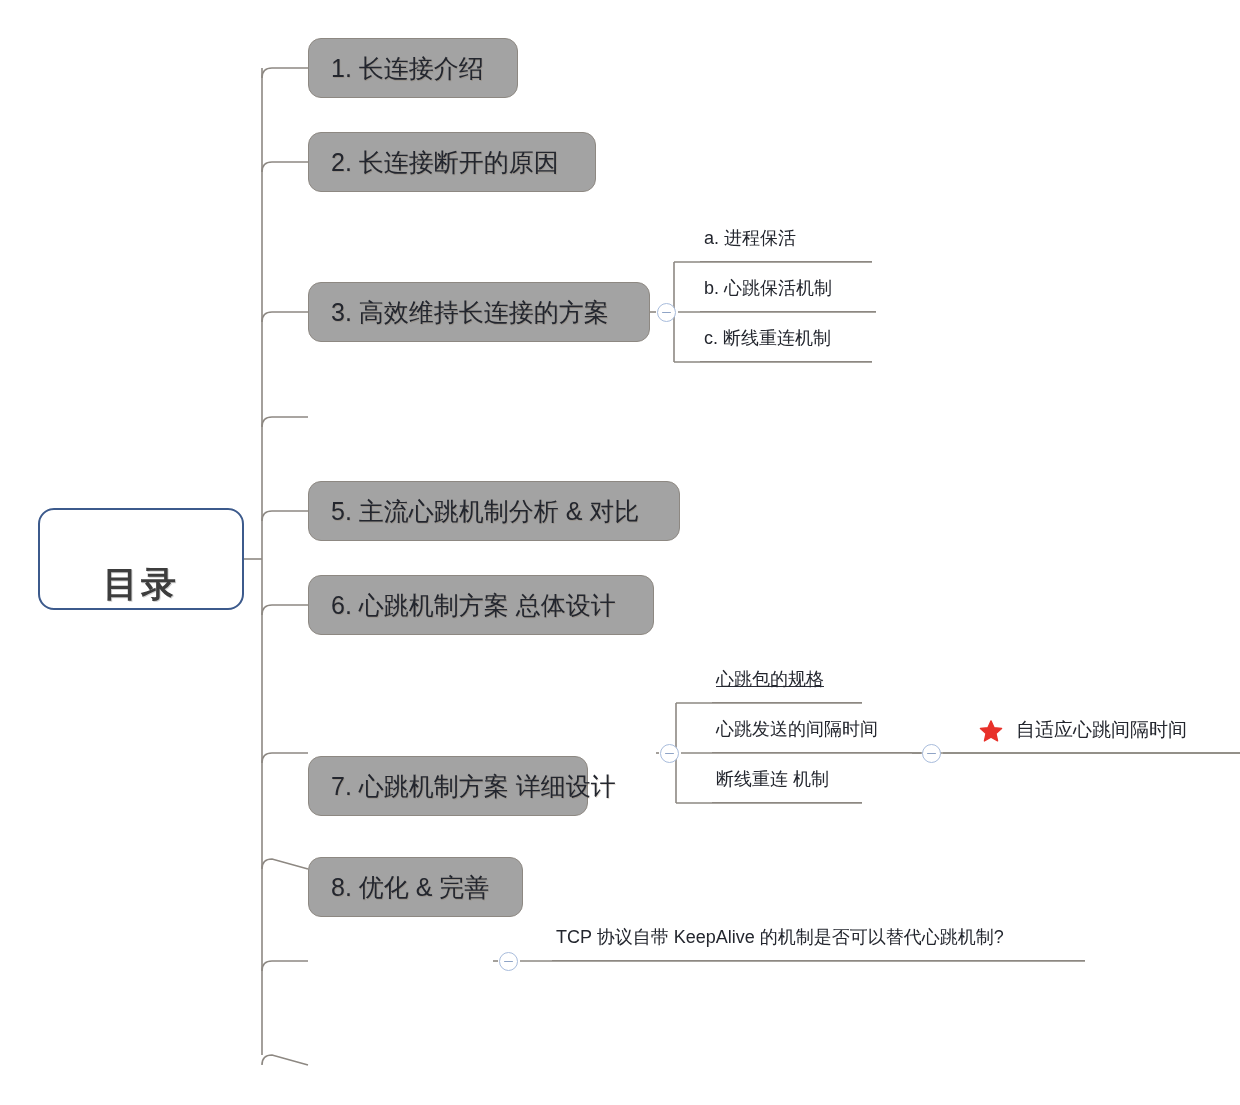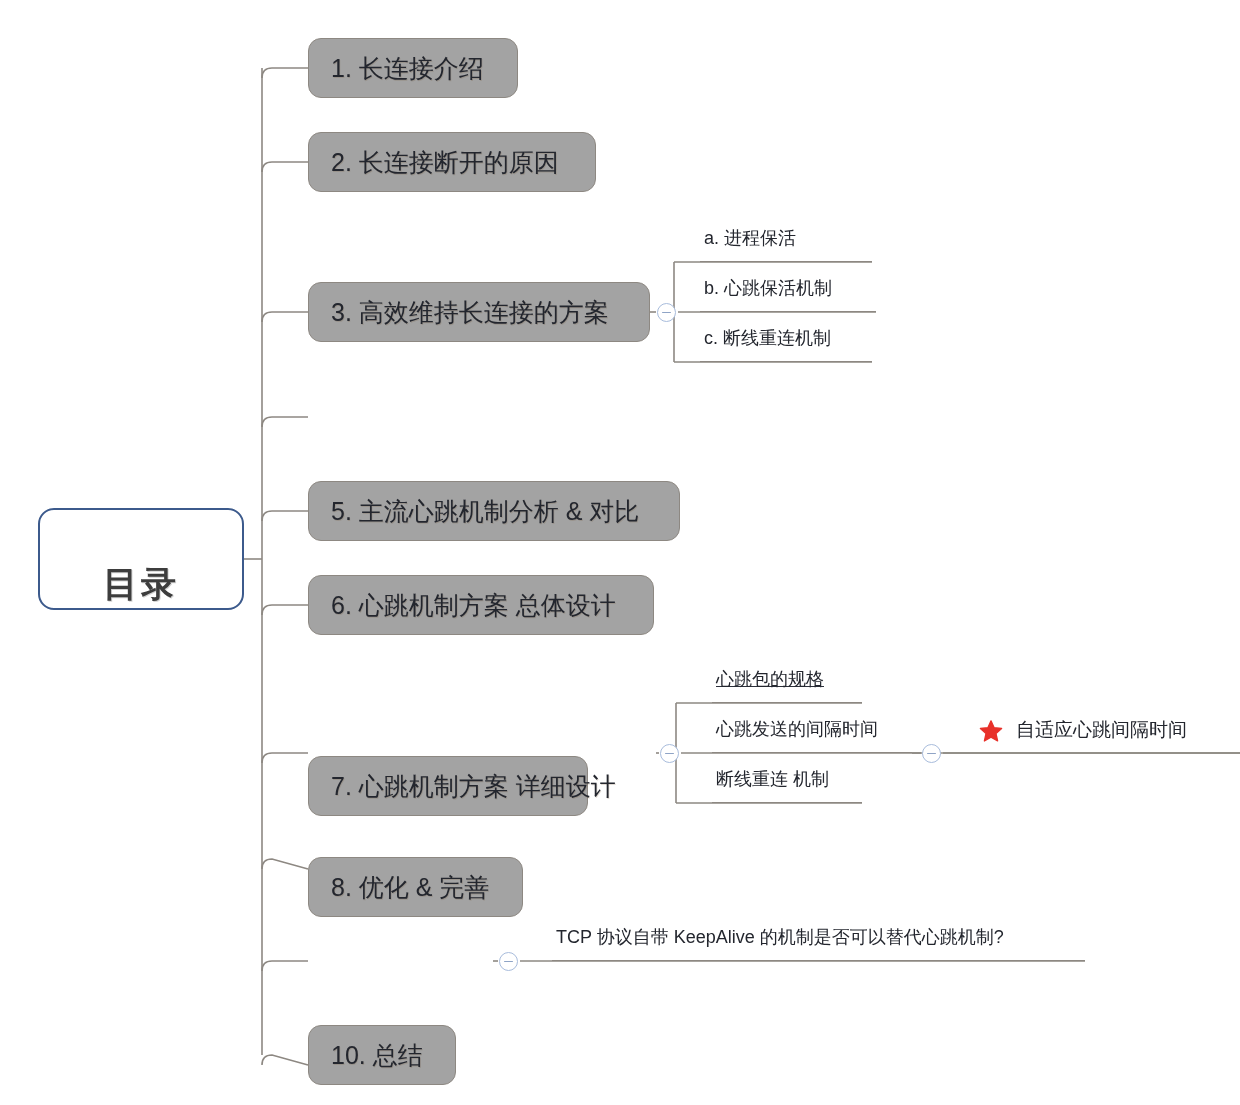--- a/index.html
+++ b/index.html
@@ -190,23 +190,20 @@
 
   <div class="branch-node" style="left:308px; top:732px; width:280px; height:60px;margin-top:24px;">
     <span class="branch-label">7. 心跳机制方案 详细设计</span>
   </div>
 
   <div class="branch-node" style="left:308px; top:829px; width:215px; height:60px;margin-top:28px;">
     <span class="branch-label">8. 优化 &amp; 完善</span>
   </div>
 
 
-  <div class="branch-node" style="left:308px; top:1025px; width:148px; height:60px;">
-    <span class="branch-label">10. 总结</span>
-  </div>
 
   <div class="sub-node" style="left:700px; top:228px; width:172px; height:34px;">
     <span class="sub-label">a. 进程保活</span>
   </div>
 
   <div class="sub-node" style="left:700px; top:278px; width:176px; height:34px;">
     <span class="sub-label">b. 心跳保活机制</span>
   </div>
 
   <div class="sub-node" style="left:700px; top:328px; width:172px; height:34px;">

